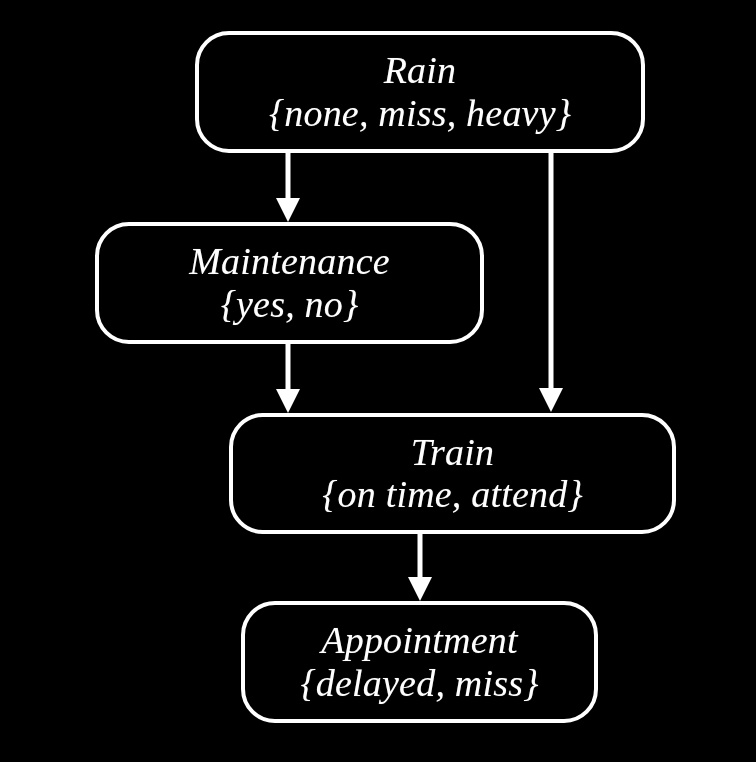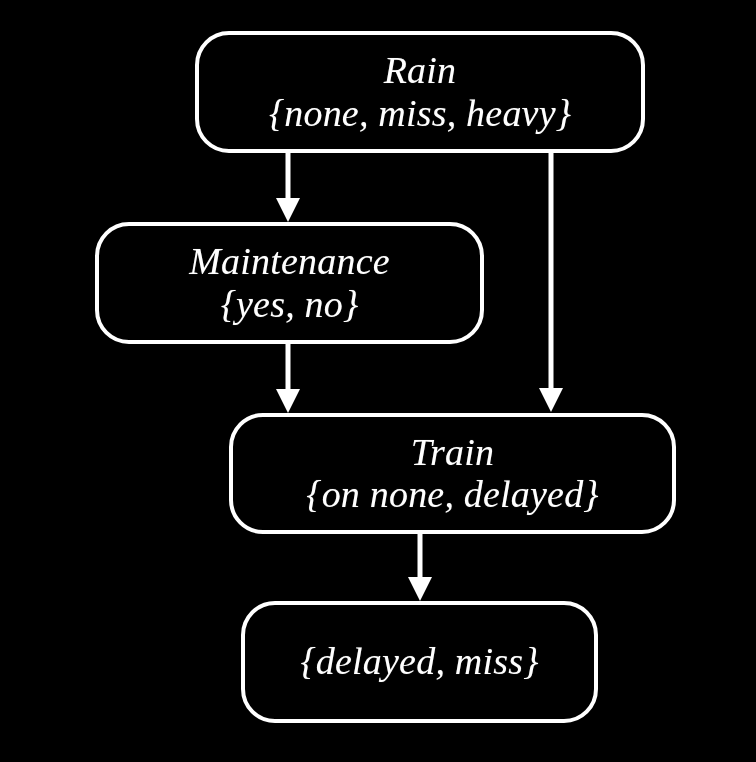--- a/index.html
+++ b/index.html
@@ -98,20 +98,21 @@
     <span class="nstates">{none, miss, heavy}</span>
   </div>
 
   <div class="node" id="node-maintenance">
     <span class="nlabel">Maintenance</span>
     <span class="nstates">{yes, no}</span>
   </div>
 
   <div class="node" id="node-train">
     <span class="nlabel">Train</span>
-    <span class="nstates">{on none, delayed}</span>
+    <span class="nstates">{on time, attend}</span>
   </div>
 
   <div class="node" id="node-appointment">
+    <span class="nlabel">Appointment</span>
     <span class="nstates">{delayed, miss}</span>
   </div>
 
 </div>
 
 </body></html>

